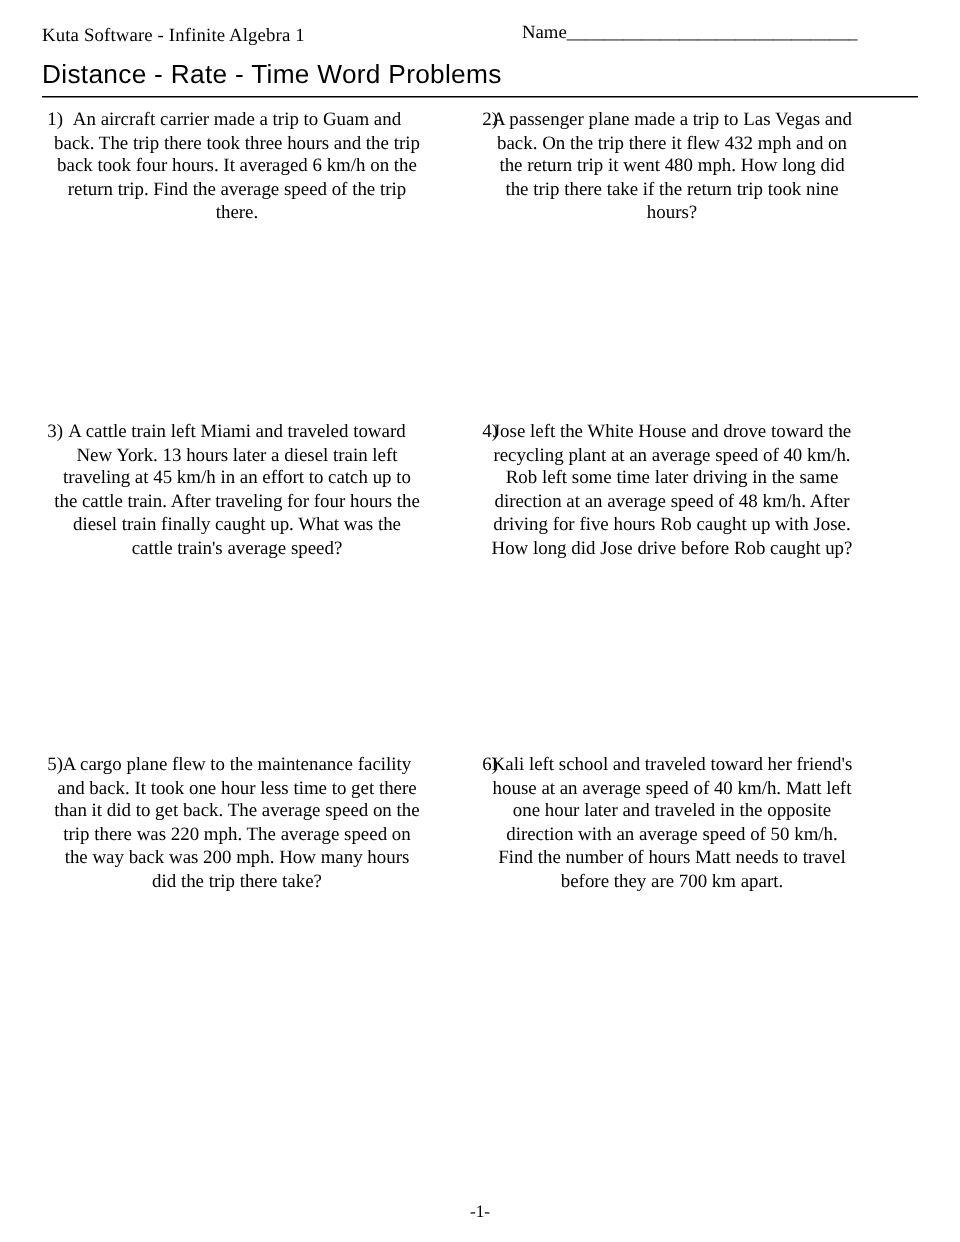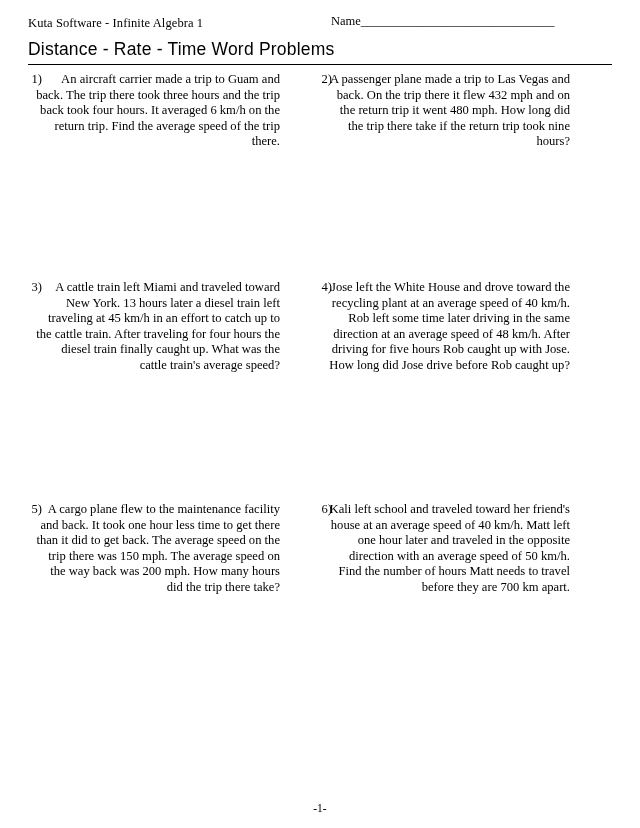--- a/index.html
+++ b/index.html
@@ -44,21 +44,21 @@
     position: absolute;
     left: 28px;
     top: 25px;
     font-size: 17.5px;
     font-family: Liberation Sans, sans-serif;
     font-weight: normal;
     letter-spacing: 0.2px;
   }
   .name-line {
     position: absolute;
-    left: 331px;
+    left: 348px;
     top: 0px;
     font-size: 12.5px;
     white-space: nowrap;
   }
   .date-line {
     position: absolute;
     left: 412px;
     top: 31px;
     font-size: 12.5px;
     white-space: nowrap;
@@ -94,21 +94,21 @@
   .num {
     position: absolute;
     left: 0;
     top: 0;
     width: 20px;
     text-align: right;
     font-size: 12.6px;
   }
   .body {
     margin-left: 14px;
-    text-align: right;
+    text-align: center;
   }
 
   
   .footer {
     position: absolute;
     bottom: 14px;
     left: 0;
     width: 640px;
     text-align: center;
     font-size: 11.5px;
@@ -147,21 +147,21 @@
       </div>
       <div class="prob right" style="top:0;">
         <span class="num">4)</span>
         <div class="body">Jose left the White House and drove toward the recycling plant at an average speed of 40 km/h.  Rob left some time later driving in the same direction at an average speed of 48 km/h.  After driving for five hours Rob caught up with Jose.  How long did Jose drive before Rob caught up?</div>
       </div>
     </div>
 
     <div class="row" style="height:220px;">
       <div class="prob left" style="top:0;">
         <span class="num">5)</span>
-        <div class="body">A cargo plane flew to the maintenance facility and back.  It took one hour less time to get there than it did to get back.  The average speed on the trip there was 150 mph.  The average speed on the way back was 200 mph.  How many hours did the trip there take?</div>
+        <div class="body">A cargo plane flew to the maintenance facility and back.  It took one hour less time to get there than it did to get back.  The average speed on the trip there was 220 mph.  The average speed on the way back was 200 mph.  How many hours did the trip there take?</div>
       </div>
       <div class="prob right" style="top:0;">
         <span class="num">6)</span>
         <div class="body">Kali left school and traveled toward her friend's house at an average speed of 40 km/h.  Matt left one hour later and traveled in the opposite direction with an average speed of 50 km/h.  Find the number of hours Matt needs to travel before they are 700 km apart.</div>
       </div>
     </div>
 
   </div>
 
   <div class="footer">-1-</div>

